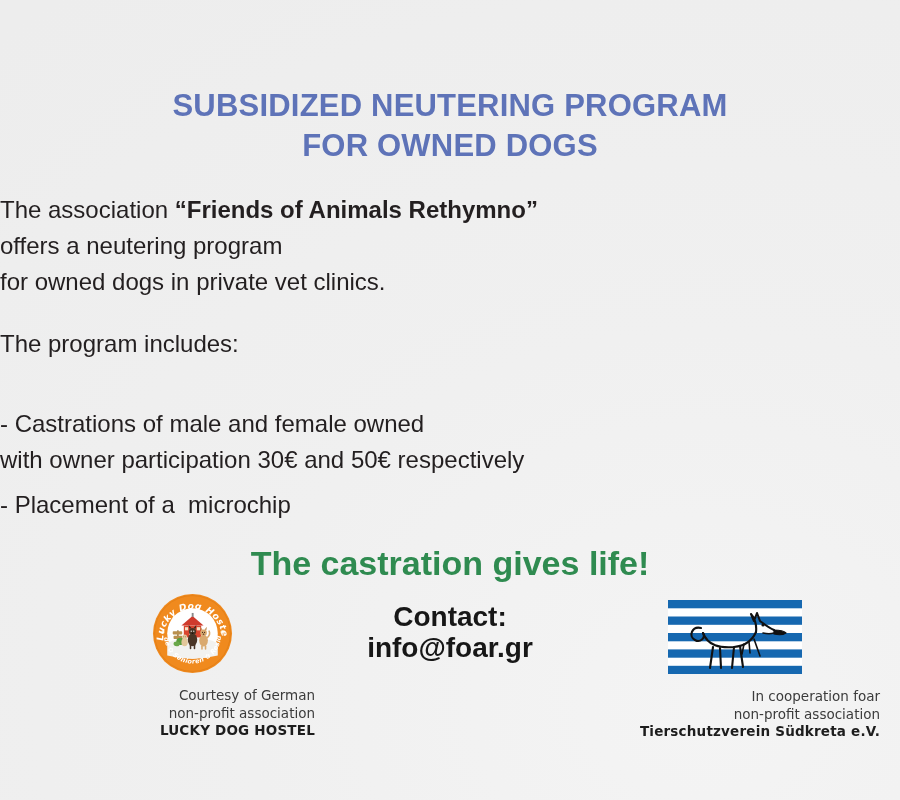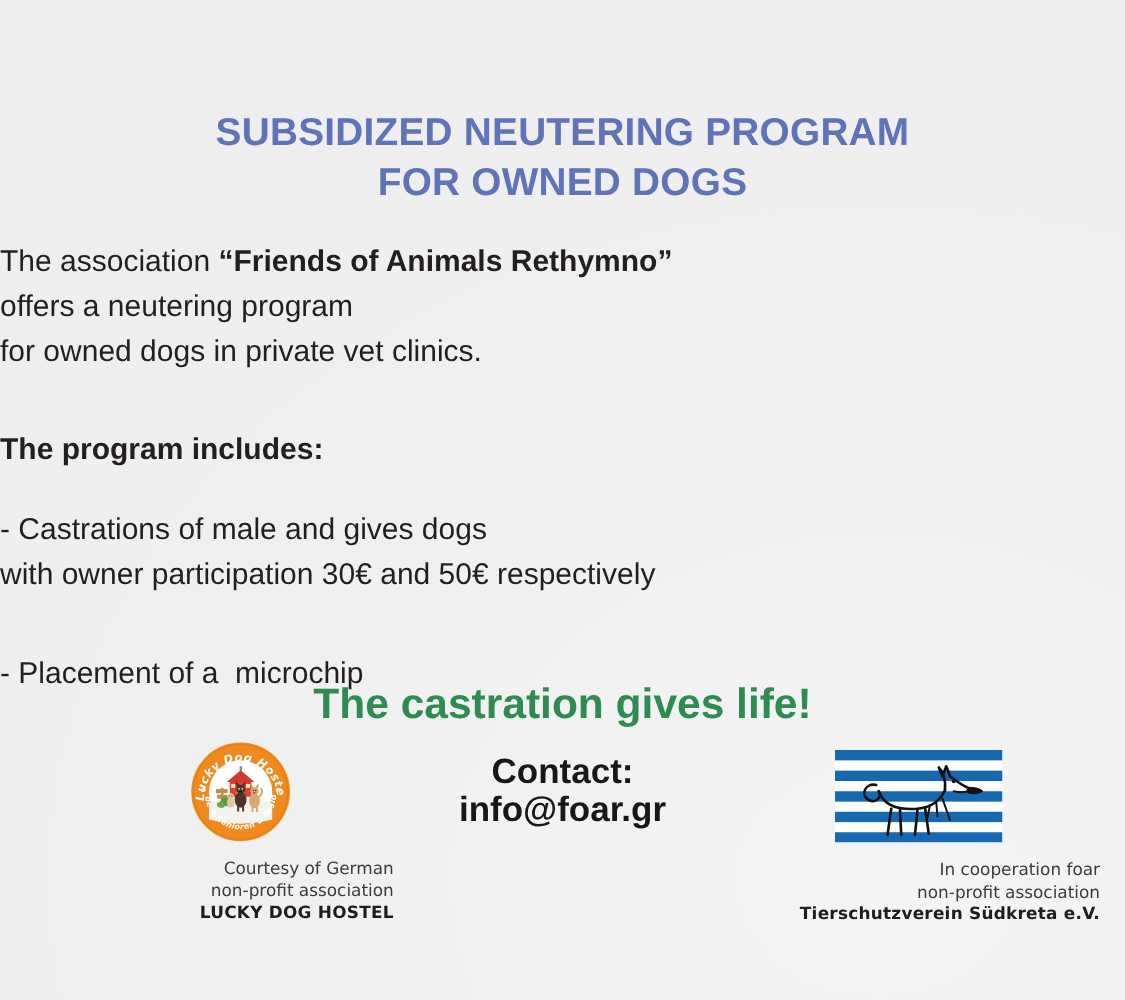--- a/index.html
+++ b/index.html
@@ -50,23 +50,23 @@
     text-align: left;
     color: #231f20;
     font-family: "Liberation Sans", sans-serif;
     font-size: 24px;
     line-height: 36px;
   }
   .body-block .ln { white-space: pre; }
   .body-block b { font-weight: bold; }
 
   #para-intro { top: 192px; }
-  #para-includes { top: 342px; font-weight: bold; }
+  #para-includes { top: 326px; }
   #para-items { top: 406px; }
-  #para-chip { top: 521px; }
+  #para-chip { top: 487px; }
 
   .slogan {
     position: absolute;
     left: 0;
     top: 546px;
     width: 900px;
     text-align: center;
     color: #2f8b50;
     font-family: "Liberation Sans", sans-serif;
     font-weight: bold;
@@ -159,21 +159,21 @@
     <div class="ln"><span>The association </span><b>“Friends of Animals Rethymno”</b></div>
     <div class="ln">offers a neutering program</div>
     <div class="ln">for owned dogs in private vet clinics.</div>
   </div>
 
   <div class="body-block" id="para-includes">
     <div class="ln">The program includes:</div>
   </div>
 
   <div class="body-block" id="para-items">
-    <div class="ln">- Castrations of male and gives dogs</div>
+    <div class="ln">- Castrations of male and female owned</div>
     <div class="ln">with owner participation 30€ and 50€ respectively</div>
   </div>
 
   <div class="body-block" id="para-chip">
     <div class="ln">- Placement of a  microchip</div>
   </div>
 
   <div class="slogan">The castration gives life!</div>
 
   <div class="footer">

